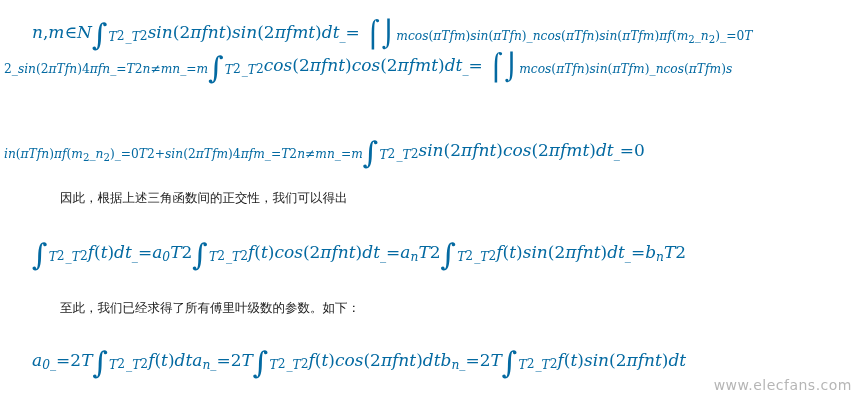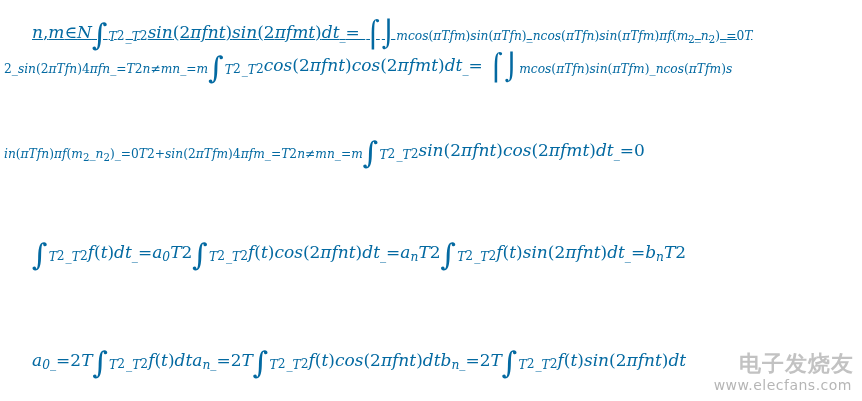--- a/index.html
+++ b/index.html
@@ -86,39 +86,40 @@
     letter-spacing: 0.5px;
   }
 </style>
 </head>
 <body>
 
 <div class="page">
 
   <div class="math-block">
 
-    <div class="mathline" style="left:32px; top:20px;text-decoration:underline;">
+    <div class="mathline" style="left:32px; top:20px;">
       <span class="it">n</span>,<span class="it">m</span>∈<span class="it">N</span><span class="intsym">∫</span><span class="intlim">T</span><span class="small">2</span><span class="intlim">_T</span><span class="small">2</span><span class="it">sin</span>(2<span class="it">πfnt</span>)<span class="it">sin</span>(2<span class="it">πfmt</span>)<span class="it">dt</span><span class="small">_</span>= <span class="brace">⌠</span><span class="brace">⌡</span><span class="small"><span class="it">mcos</span>(<span class="it">πTfm</span>)<span class="it">sin</span>(<span class="it">πTfn</span>)<span class="it">_ncos</span>(<span class="it">πTfn</span>)<span class="it">sin</span>(<span class="it">πTfm</span>)<span class="it">πf</span>(<span class="it">m</span><sub>2</sub>_<span class="it">n</span><sub>2</sub>)<span class="it">_</span>=0<span class="it">T</span></span>
     </div>
 
     <div class="mathline" style="left:4px; top:53px;">
       <span class="small">2_<span class="it">sin</span>(2<span class="it">πTfn</span>)4<span class="it">πfn</span>_=<span class="it">T</span>2<span class="it">n</span>≠<span class="it">mn</span>_=<span class="it">m</span></span><span class="intsym">∫</span><span class="intlim">T</span><span class="small">2</span><span class="intlim">_T</span><span class="small">2</span><span class="it">cos</span>(2<span class="it">πfnt</span>)<span class="it">cos</span>(2<span class="it">πfmt</span>)<span class="it">dt</span><span class="small">_</span>= <span class="brace">⌠</span><span class="brace">⌡</span><span class="small"><span class="it">mcos</span>(<span class="it">πTfn</span>)<span class="it">sin</span>(<span class="it">πTfm</span>)<span class="it">_ncos</span>(<span class="it">πTfm</span>)<span class="it">s</span></span>
     </div>
 
     <div class="mathline" style="left:4px; top:118px;margin-top:20px;">
       <span class="small"><span class="it">in</span>(<span class="it">πTfn</span>)<span class="it">πf</span>(<span class="it">m</span><sub>2</sub>_<span class="it">n</span><sub>2</sub>)_=0<span class="it">T</span>2+<span class="it">sin</span>(2<span class="it">πTfm</span>)4<span class="it">πfm</span>_=<span class="it">T</span>2<span class="it">n</span>≠<span class="it">mn</span>_=<span class="it">m</span></span><span class="intsym">∫</span><span class="intlim">T</span><span class="small">2</span><span class="intlim">_T</span><span class="small">2</span><span class="it">sin</span>(2<span class="it">πfnt</span>)<span class="it">cos</span>(2<span class="it">πfmt</span>)<span class="it">dt</span><span class="small">_</span>=0
     </div>
   </div>
 
+  <div class="cjk" style="left:60px; top:190px;">因此，根据上述三角函数间的正交性，我们可以得出</div>
 
   <div class="mathline math-block" style="left:32px; top:240px;">
     <span class="intsym">∫</span><span class="intlim">T</span><span class="small">2</span><span class="intlim">_T</span><span class="small">2</span><span class="it">f</span>(<span class="it">t</span>)<span class="it">dt</span><span class="small">_</span>=<span class="it">a</span><span class="sub">0</span><span class="it">T</span>2<span class="intsym">∫</span><span class="intlim">T</span><span class="small">2</span><span class="intlim">_T</span><span class="small">2</span><span class="it">f</span>(<span class="it">t</span>)<span class="it">cos</span>(2<span class="it">πfnt</span>)<span class="it">dt</span><span class="small">_</span>=<span class="it">a</span><span class="sub">n</span><span class="it">T</span>2<span class="intsym">∫</span><span class="intlim">T</span><span class="small">2</span><span class="intlim">_T</span><span class="small">2</span><span class="it">f</span>(<span class="it">t</span>)<span class="it">sin</span>(2<span class="it">πfnt</span>)<span class="it">dt</span><span class="small">_</span>=<span class="it">b</span><span class="sub">n</span><span class="it">T</span>2
   </div>
 
+  <div class="cjk" style="left:60px; top:300px;">至此，我们已经求得了所有傅里叶级数的参数。如下：</div>
 
   <div class="mathline math-block" style="left:32px; top:348px;">
     <span class="it">a</span><span class="sub">0</span><span class="small">_</span>=2<span class="it">T</span><span class="intsym">∫</span><span class="intlim">T</span><span class="small">2</span><span class="intlim">_T</span><span class="small">2</span><span class="it">f</span>(<span class="it">t</span>)<span class="it">dta</span><span class="sub">n</span><span class="small">_</span>=2<span class="it">T</span><span class="intsym">∫</span><span class="intlim">T</span><span class="small">2</span><span class="intlim">_T</span><span class="small">2</span><span class="it">f</span>(<span class="it">t</span>)<span class="it">cos</span>(2<span class="it">πfnt</span>)<span class="it">dtb</span><span class="sub">n</span><span class="small">_</span>=2<span class="it">T</span><span class="intsym">∫</span><span class="intlim">T</span><span class="small">2</span><span class="intlim">_T</span><span class="small">2</span><span class="it">f</span>(<span class="it">t</span>)<span class="it">sin</span>(2<span class="it">πfnt</span>)<span class="it">dt</span>
   </div>
 
-  <div class="watermark-text">电子发烧友</div>
   <div class="watermark-sub">www.elecfans.com</div>
 
 </div>
 
 </body></html>

